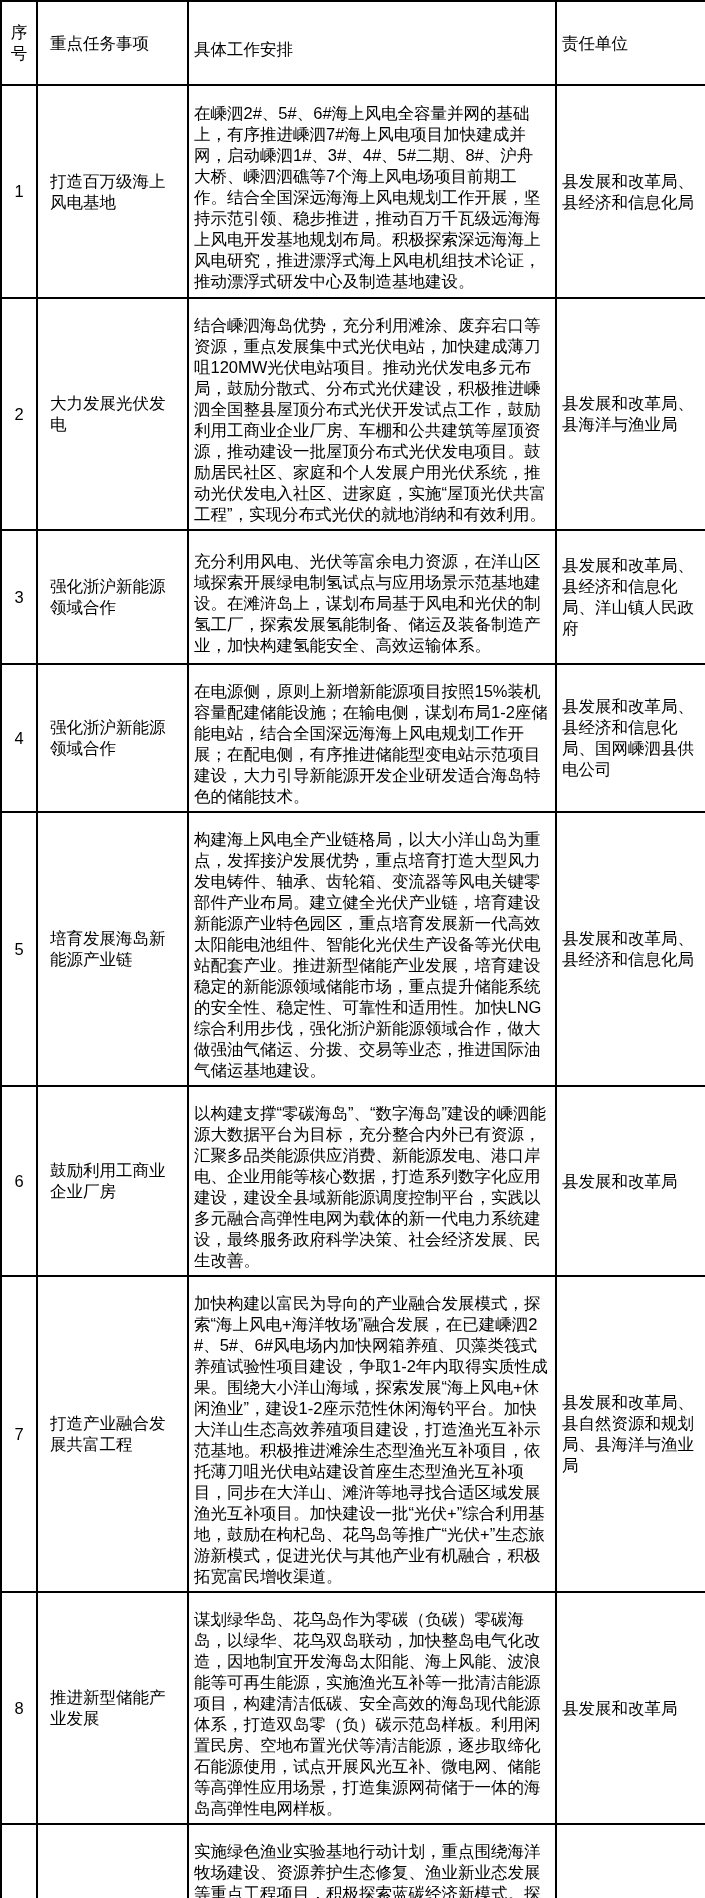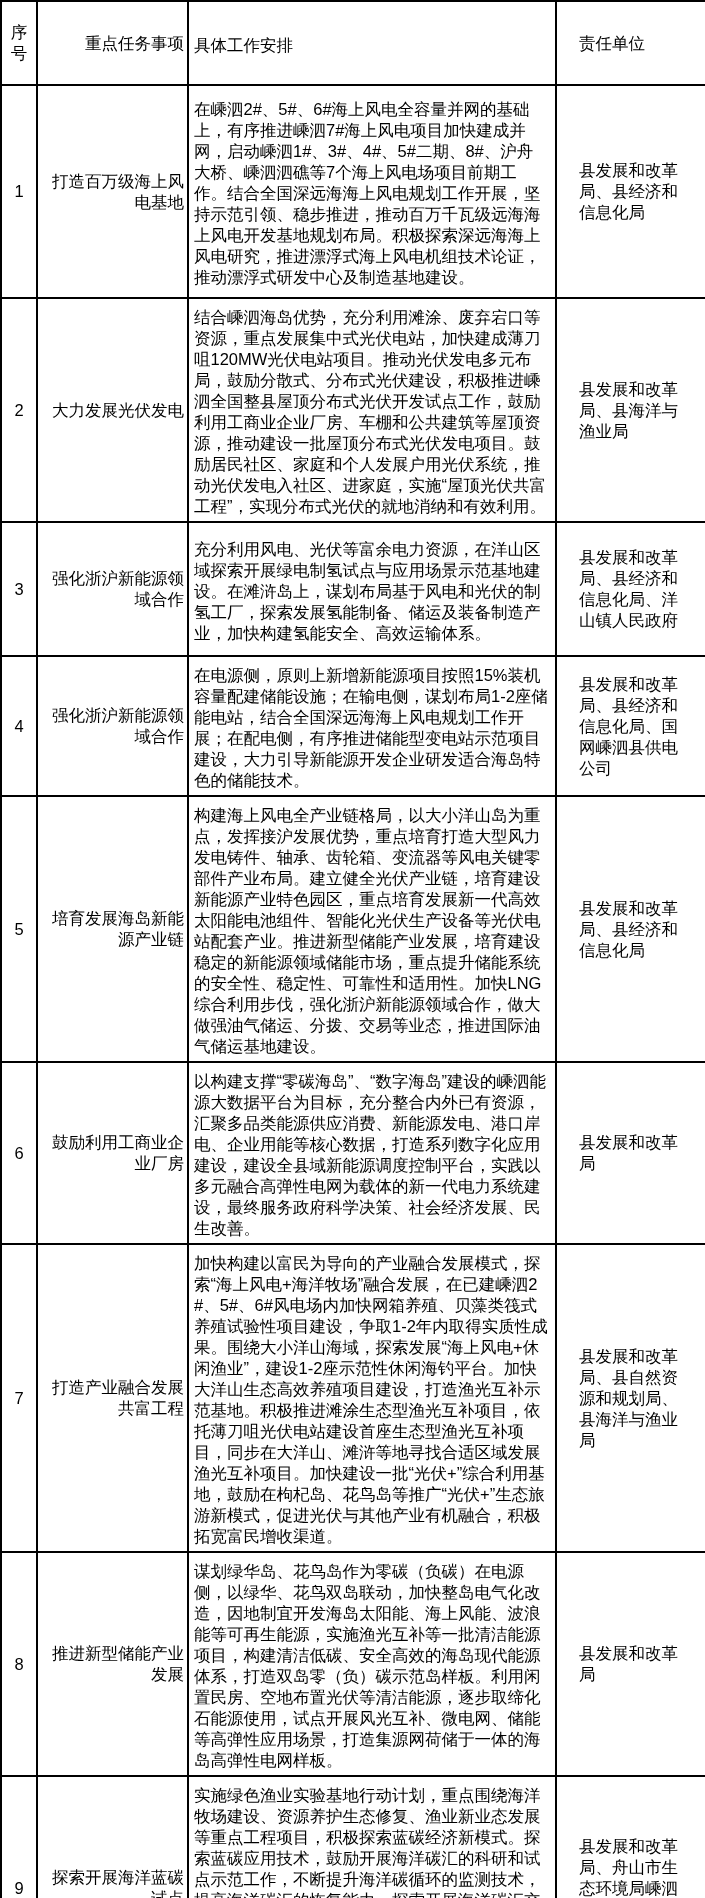--- a/index.html
+++ b/index.html
@@ -30,23 +30,23 @@
   }
   
   col.c-no   { width: 36px; }
   col.c-task { width: 151px; }
   col.c-work { width: 368px; }
   col.c-unit { width: 150px; }
 
   thead tr { height: 84px; }
 
   .col-no   { text-align: center; padding: 4px 1px; }
-  .col-task { text-align: right; padding: 2px 3px; word-break: break-all; }
-  .col-work { text-align: left;   padding: 8px 7px 4px 5px; word-break: break-all; }
-  .col-unit { text-align: left;   padding: 4px 22px; word-break: break-all; }
+  .col-task { text-align: left; padding: 2px 12px; word-break: break-all; }
+  .col-work { text-align: left;   padding: 16px 7px 4px 5px; word-break: break-all; }
+  .col-unit { text-align: left;   padding: 4px 5px; word-break: break-all; }
 
   th.col-work, th.col-unit { text-align: left; }
 
   
   tbody tr:nth-child(1) { height: 213px; }
   tbody tr:nth-child(2) { height: 204px; }
   tbody tr:nth-child(3) { height: 134px; }
   tbody tr:nth-child(4) { height: 130px; }
   tbody tr:nth-child(5) { height: 232px; }
   tbody tr:nth-child(6) { height: 175px; }
@@ -112,21 +112,21 @@
       </tr>
       <tr>
         <td class="col-no">7</td>
         <td class="col-task">打造产业融合发展共富工程</td>
         <td class="col-work">加快构建以富民为导向的产业融合发展模式，探索“海上风电+海洋牧场”融合发展，在已建嵊泗2#、5#、6#风电场内加快网箱养殖、贝藻类筏式养殖试验性项目建设，争取1-2年内取得实质性成果。围绕大小洋山海域，探索发展“海上风电+休闲渔业”，建设1-2座示范性休闲海钓平台。加快大洋山生态高效养殖项目建设，打造渔光互补示范基地。积极推进滩涂生态型渔光互补项目，依托薄刀咀光伏电站建设首座生态型渔光互补项目，同步在大洋山、滩浒等地寻找合适区域发展渔光互补项目。加快建设一批“光伏+”综合利用基地，鼓励在枸杞岛、花鸟岛等推广“光伏+”生态旅游新模式，促进光伏与其他产业有机融合，积极拓宽富民增收渠道。</td>
         <td class="col-unit">县发展和改革局、县自然资源和规划局、县海洋与渔业局</td>
       </tr>
       <tr>
         <td class="col-no">8</td>
         <td class="col-task">推进新型储能产业发展</td>
-        <td class="col-work">谋划绿华岛、花鸟岛作为零碳（负碳）在电源侧，以绿华、花鸟双岛联动，加快整岛电气化改造，因地制宜开发海岛太阳能、海上风能、波浪能等可再生能源，实施渔光互补等一批清洁能源项目，构建清洁低碳、安全高效的海岛现代能源体系，打造双岛零（负）碳示范岛样板。利用闲置民房、空地布置光伏等清洁能源，逐步取缔化石能源使用，试点开展风光互补、微电网、储能等高弹性应用场景，打造集源网荷储于一体的海岛高弹性电网样板。</td>
+        <td class="col-work">谋划绿华岛、花鸟岛作为零碳（负碳）零碳海岛，以绿华、花鸟双岛联动，加快整岛电气化改造，因地制宜开发海岛太阳能、海上风能、波浪能等可再生能源，实施渔光互补等一批清洁能源项目，构建清洁低碳、安全高效的海岛现代能源体系，打造双岛零（负）碳示范岛样板。利用闲置民房、空地布置光伏等清洁能源，逐步取缔化石能源使用，试点开展风光互补、微电网、储能等高弹性应用场景，打造集源网荷储于一体的海岛高弹性电网样板。</td>
         <td class="col-unit">县发展和改革局</td>
       </tr>
       <tr>
         <td class="col-no">9</td>
         <td class="col-task">探索开展海洋蓝碳试点</td>
         <td class="col-work">实施绿色渔业实验基地行动计划，重点围绕海洋牧场建设、资源养护生态修复、渔业新业态发展等重点工程项目，积极探索蓝碳经济新模式。探索蓝碳应用技术，鼓励开展海洋碳汇的科研和试点示范工作，不断提升海洋碳循环的监测技术，提高海洋碳汇的恢复能力。探索开展海洋碳汇交易试点工作，研究推动碳补偿和碳交易，重点争取贻贝养殖纳入碳交易及国家海洋局蓝碳项目，实现海洋生态系统的“碳捕获”和“碳储存”信用额度在国内减排政策框架内使用。</td>
         <td class="col-unit">县发展和改革局、舟山市生态环境局嵊泗分局、县海洋与渔业局</td>
       </tr>
     </tbody>
   </table>

